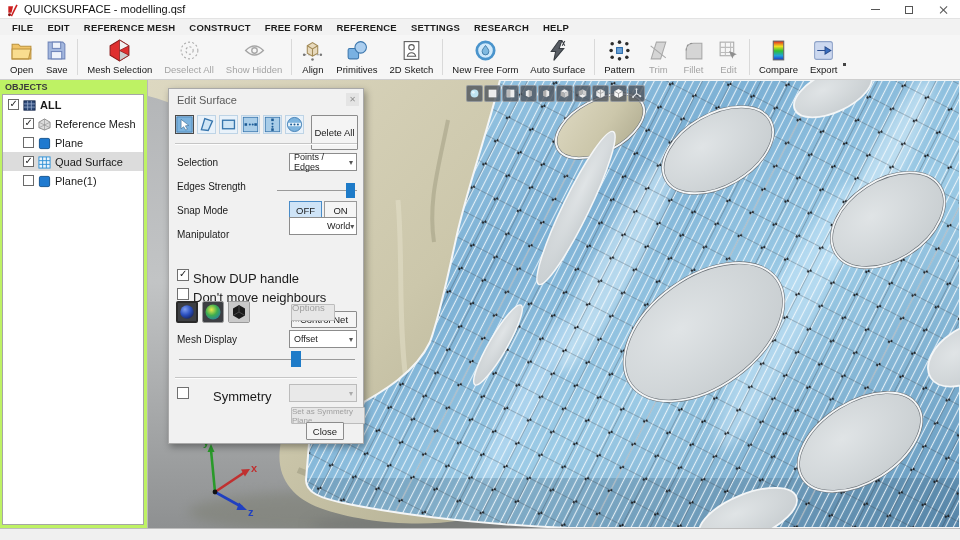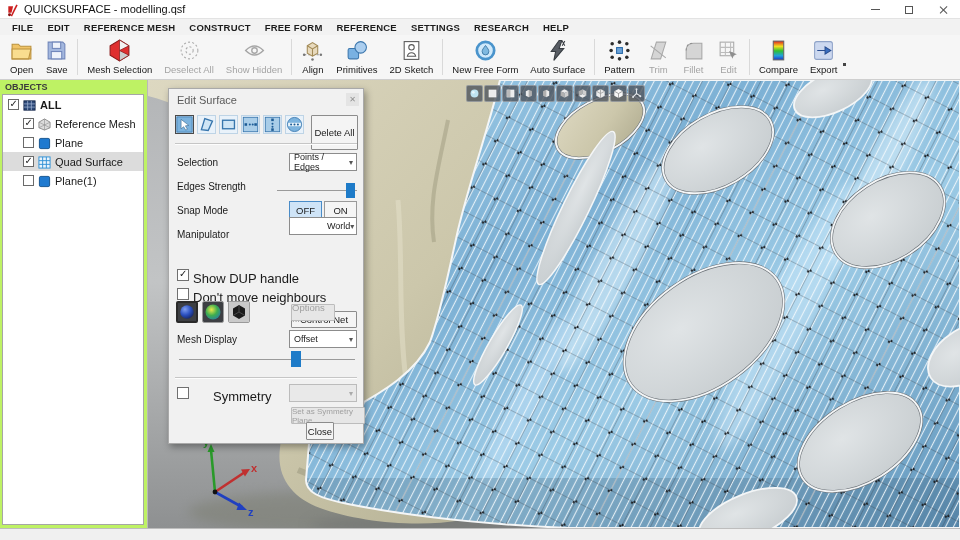--- a/index.html
+++ b/index.html
@@ -648,18 +648,18 @@
   <div class="dsep" style="top:288px;"></div>
 
   <span class="dcheck" style="top:298px;"></span>
   <span class="dchecklabel" style="left:24px; top:300px;margin-left:20px;">Symmetry</span>
   <div class="dselect disabled" style="top:295px;"></div>
 
   <div class="dbtn disabled" style="left:122px; top:318px; width:74px; height:17px; font-size:8px;">
       <span>Set as Symmetry Plane</span>
     </div>
 
-  <div class="dbtn" style="left:137px; top:333px; width:28px; height:18px;text-align:right;">
+  <div class="dbtn" style="left:137px; top:333px; width:38px; height:18px;text-align:right;">
       <span>Close</span>
     </div>
 </div>
 
 <div class="statusbar"></div>
 
 </body></html>

